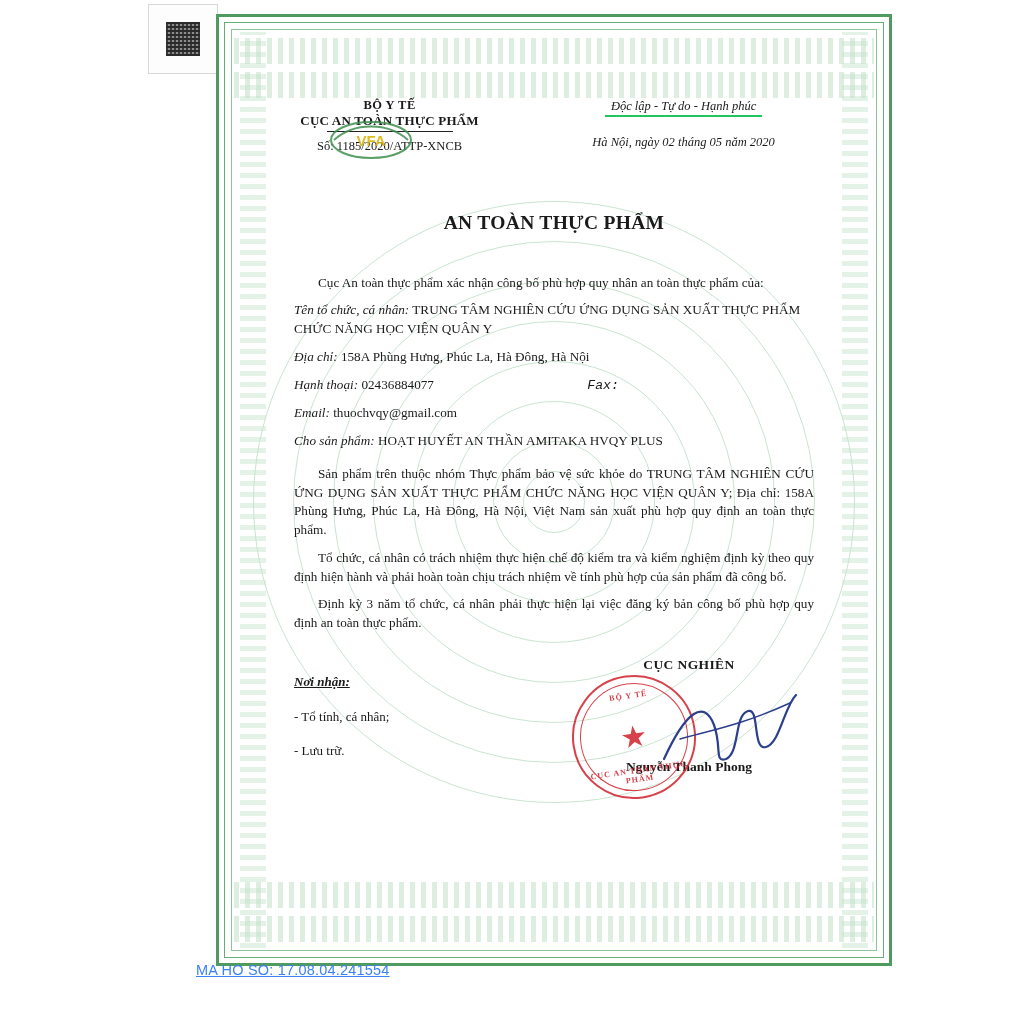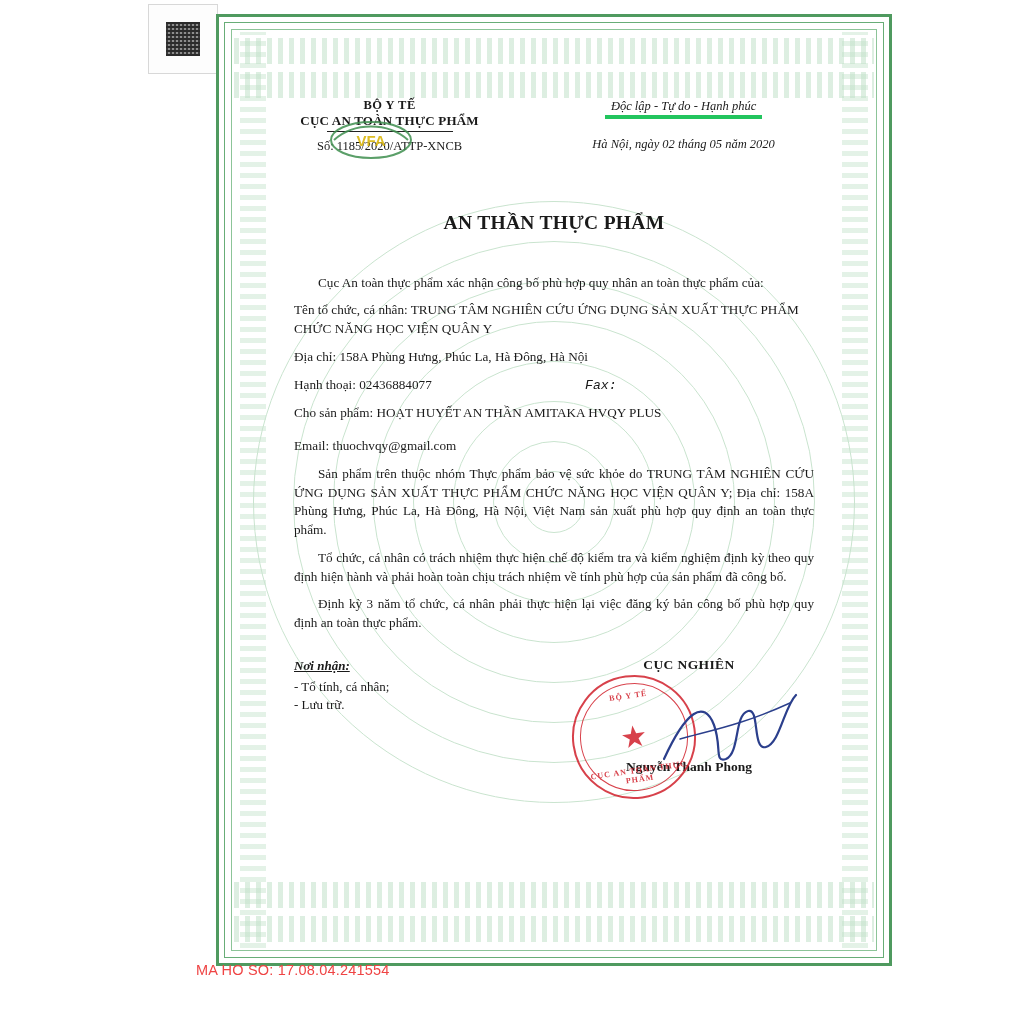--- a/index.html
+++ b/index.html
@@ -142,21 +142,21 @@
   .hdr-right .r1 {
     font-weight: bold;
     font-size: 13.5px;
     letter-spacing: .1px;
   }
   .hdr-right .r2 {
     font-style: italic;
     font-size: 12.5px;
     margin-top: 1px;
     display: inline-block;
-    border-bottom: 4px solid #22c55e;
+    border-bottom: 2px solid #22c55e;
     padding: 0 6px 1px 6px;
   }
   .hdr-right .r3 {
     font-style: italic;
     font-size: 12.5px;
     margin-top: 18px;
   }
 
   
   .title {
@@ -169,40 +169,40 @@
   }
 
   
   .body {
     margin: 38px 56px 0 56px;
     font-size: 13.2px;
     line-height: 1.42;
   }
   .body p { margin: 0 0 9px 0; }
   .lead { text-indent: 24px; }
-  .it { }
+  .it { font-style: italic; }
   .field { margin-bottom: 4px; }
   .fax { margin-left: 150px; font-style: italic; font-family: Liberation Mono, monospace; }
   .para { text-indent: 24px; text-align: justify; margin-bottom: 11px; }
 
   
   .footer {
     margin: 24px 56px 0 56px;
     display: flex;
     justify-content: space-between;
     font-size: 13px;
     position: relative;
   }
   .recv .rtitle {
     font-style: italic;
     font-weight: bold;
     text-decoration: underline;
     margin-bottom: 2px;
   }
-  .recv div { line-height: 1.45; }
+  .recv div { line-height: 1.45; margin-top: 16px; }
   .signblock {
     width: 250px;
     text-align: center;
     position: relative;
   }
   .sign-role {
     font-weight: bold;
     letter-spacing: .4px;
     font-size: 13.5px;
   }
@@ -259,22 +259,23 @@
     pointer-events: none;
   }
 
   
   .ma-ho-so {
     position: absolute;
     left: 196px;
     top: 962px;
     font-family: "Liberation Sans", sans-serif;
     font-size: 14.5px;
-    color: #ef4444;
+    color: #3b82f6;
     letter-spacing: .2px;
+    text-decoration: underline;
   }
 </style>
 </head>
 <body>
 
 <div class="qr-box">
   <div class="qr-inner"></div>
 </div>
 
 <div class="sheet">
@@ -312,21 +313,21 @@
           <text x="43" y="28" text-anchor="middle" font-family="Liberation Sans, sans-serif" font-size="15" font-weight="bold" fill="#d8b200">VFA</text>
         </svg>
       </div>
       <div class="hdr-right">
         <div class="r2">Độc lập - Tự do - Hạnh phúc</div>
         <div class="r3">Hà Nội, ngày 02 tháng 05 năm 2020</div>
       </div>
     </div>
 
     <div class="title">
-      <div>AN THẦN THỰC PHẨM</div>
+      <div>AN TOÀN THỰC PHẨM</div>
     </div>
 
     <div class="body">
       <p class="lead">Cục An toàn thực phẩm xác nhận công bố phù hợp quy nhân an toàn thực phẩm của:</p>
 
       <p class="field">
         <span class="it">Tên tổ chức, cá nhân:</span>
         <span>TRUNG TÂM NGHIÊN CỨU ỨNG DỤNG SẢN XUẤT THỰC PHẨM CHỨC NĂNG HỌC VIỆN QUÂN Y</span>
       </p>
 
@@ -334,28 +335,28 @@
         <span class="it">Địa chỉ:</span>
         <span>158A Phùng Hưng, Phúc La, Hà Đông, Hà Nội</span>
       </p>
 
       <p class="field">
         <span class="it">Hạnh thoại:</span>
         <span>02436884077</span>
         <span class="fax">Fax:</span>
       </p>
 
+      <p class="field">
+        <span class="it">Email:</span>
+        <span>thuochvqy@gmail.com</span>
+      </p>
+
       <p class="field" style="margin-bottom:14px">
         <span class="it">Cho sản phẩm:</span>
         <span>HOẠT HUYẾT AN THẦN  AMITAKA HVQY PLUS</span>
-      </p>
-
-      <p class="field">
-        <span class="it">Email:</span>
-        <span>thuochvqy@gmail.com</span>
       </p>
 
       <p class="para">Sản phẩm trên thuộc nhóm Thực phẩm bảo vệ sức khỏe do TRUNG TÂM NGHIÊN CỨU ỨNG DỤNG SẢN XUẤT THỰC PHẨM CHỨC NĂNG HỌC VIỆN QUÂN Y; Địa chỉ: 158A Phùng Hưng, Phúc La, Hà Đông, Hà Nội, Việt Nam sản xuất phù hợp quy định an toàn thực phẩm.</p>
       <p class="para">Tổ chức, cá nhân có trách nhiệm thực hiện chế độ kiểm tra và kiểm nghiệm định kỳ theo quy định hiện hành và phải hoàn toàn chịu trách nhiệm về tính phù hợp của sản phẩm đã công bố.</p>
       <p class="para">Định kỳ 3 năm tổ chức, cá nhân phải thực hiện lại việc đăng ký bản công bố phù hợp quy định an toàn thực phẩm.</p>
     </div>
 
     <div class="footer">
       <div class="recv">
         <div class="rtitle">Nơi nhận:</div>

